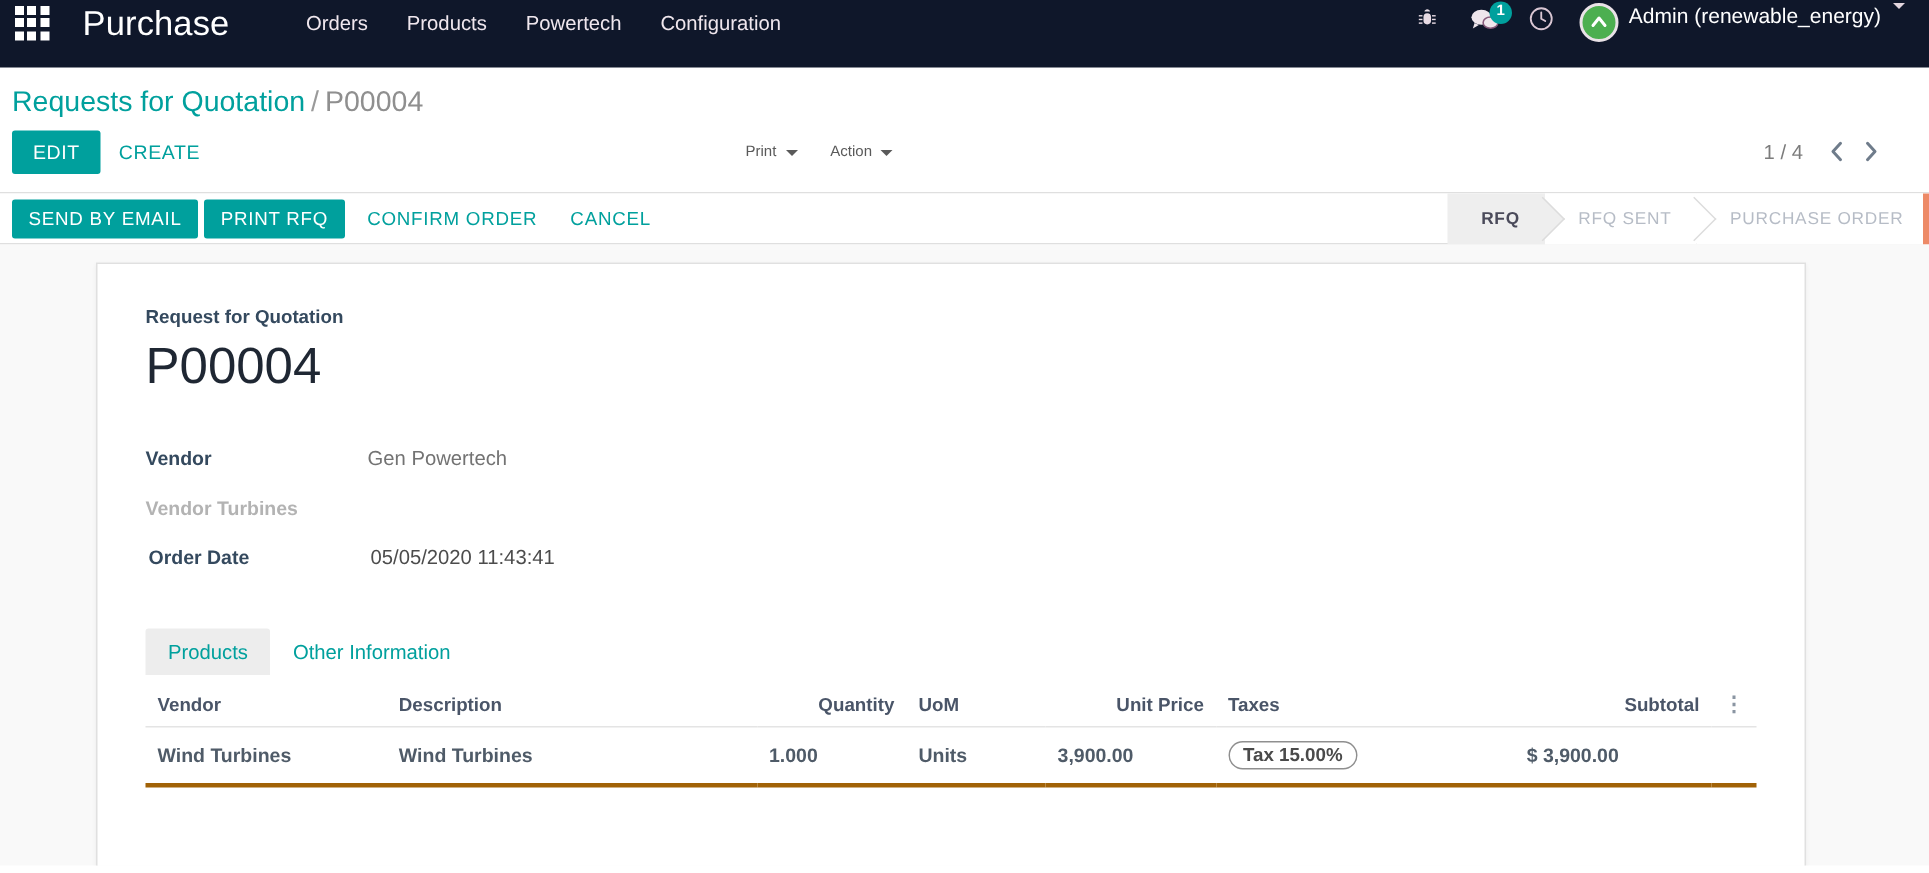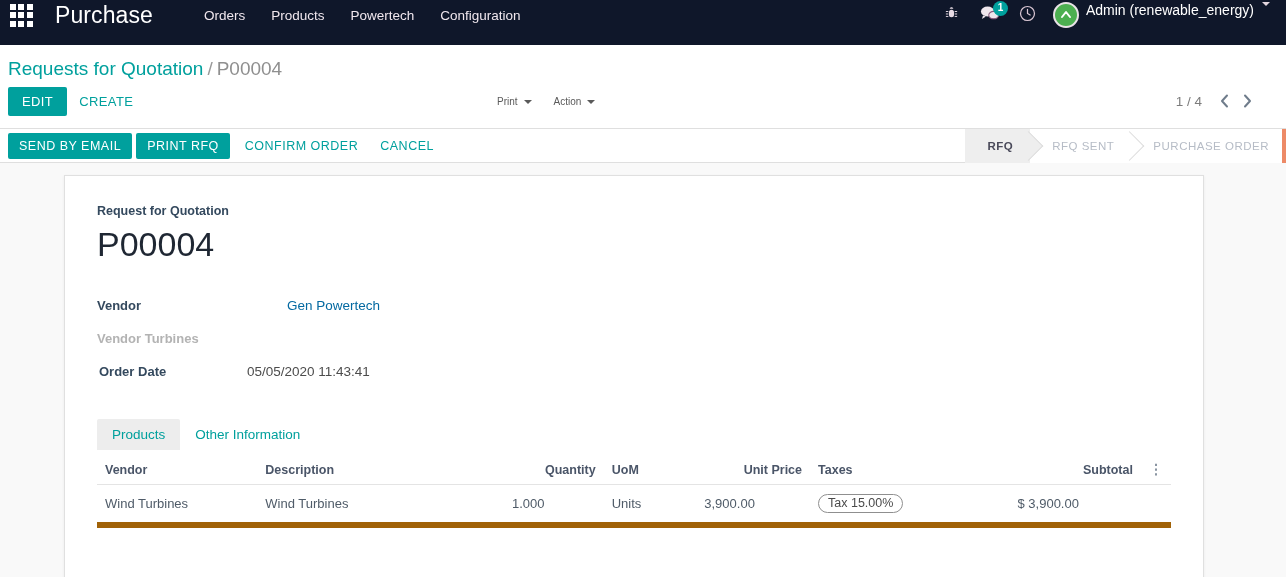--- a/index.html
+++ b/index.html
@@ -306,21 +306,21 @@
   }
   .field-label {
     width: 148px;
     font-size: 13px;
     font-weight: bold;
     color: #34495e;
     flex: none;
   }
   .field-label.empty { color: #b3b3b3; }
   .field-value { font-size: 13.5px; color: #4c4c4c; }
-  .field-value.link { color: #0369a1; cursor: pointer; margin-left: 42px; }
+  .field-value.link { color: #737373; cursor: pointer; }
 
   
   .notebook { margin-top: 22px; }
   .nb-tabs { display: flex; gap: 0; }
   .nb-tab {
     font-size: 13.5px;
     color: #00A09D;
     padding: 8px 15px;
     cursor: pointer;
     border-radius: 2px 2px 0 0;
@@ -335,22 +335,23 @@
     padding: 7px 8px;
     border-bottom: 1px solid #e4e4e4;
     text-align: left;
     white-space: nowrap;
   }
   table.o-list thead th.num { text-align: right; }
   table.o-list tbody td {
     font-size: 13px;
     color: #4f5b68;
     padding: 9px 8px;
-    border-bottom: 6px solid #a16207;
+    border-bottom: 3px solid #a16207;
     white-space: nowrap;
+    font-weight: bold;
   }
   table.o-list tbody td.num { }
   .col-product { width: 170px; }
   .col-desc { width: 270px; }
   .col-qty { width: 105px; }
   .col-uom { width: 100px; }
   .col-price { width: 120px; }
   .col-taxes { width: 215px; }
   .col-subtotal { width: 140px; }
   .col-opt { width: 22px; text-align: center; }

